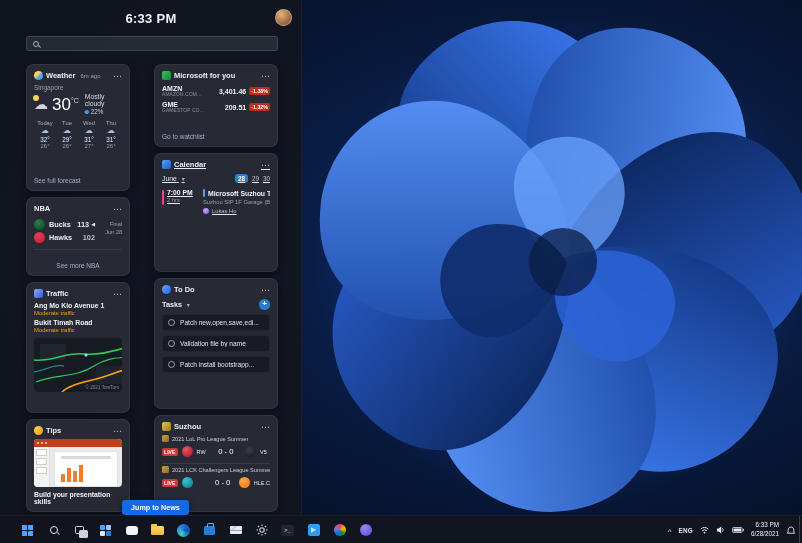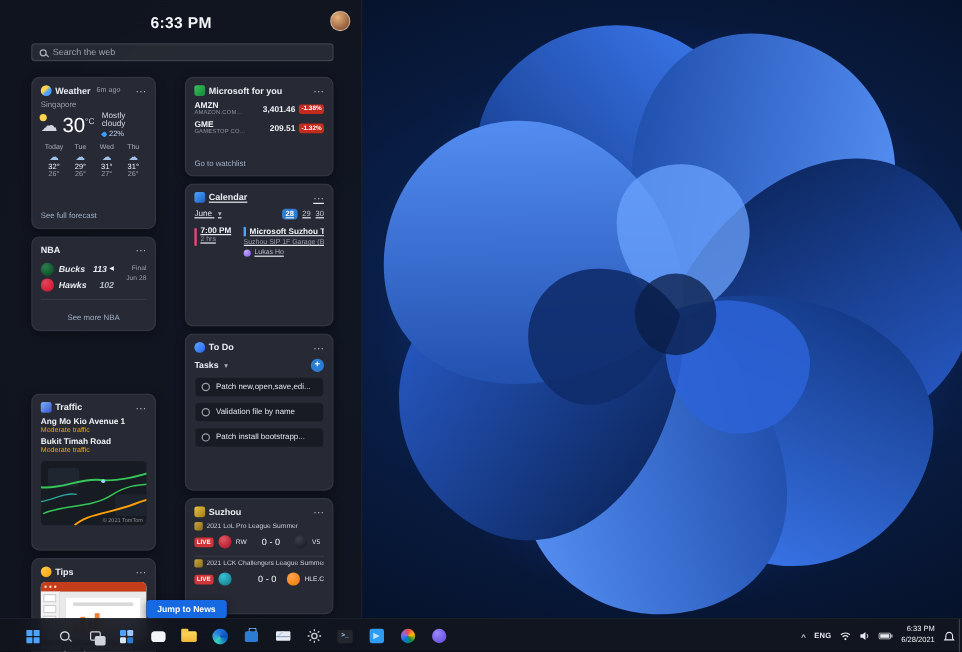--- a/index.html
+++ b/index.html
@@ -70,21 +70,21 @@
   .stk-row{display:flex;align-items:center;margin:2px 0;}
   .sym{font-size:7px;font-weight:700;color:#f0f2f6;}
   .nm{font-size:4.8px;color:#8d95a0;letter-spacing:.2px;}
   .stk-val{margin-left:auto;display:flex;align-items:center;gap:3px;}
   .price{font-size:7px;font-weight:600;color:#eef1f5;}
   .chg{font-size:5.3px;font-weight:700;color:#fff;background:#c42b1c;border-radius:2px;padding:1px 2px;}
 
   
   .nba{height:79px;}
   .nba-body{position:relative;padding-right:27px;}
-  .nba-row{display:flex;align-items:center;gap:4px;margin:2.5px 0;font-style:italic;}
+  .nba-row{display:flex;align-items:center;gap:4px;margin:2.5px 0;}
   .logo{width:11px;height:11px;border-radius:50%;flex:none;}
   .logo-bucks{background:radial-gradient(circle at 35% 30%,#2e7d4f,#00471b);}
   .logo-hawks{background:radial-gradient(circle at 35% 30%,#e14658,#c8102e);}
   .team{font-size:7.3px;font-weight:600;}
   .nba-score{margin-left:auto;font-size:7.3px;font-weight:700;display:flex;align-items:center;gap:2px;}
   .win-arrow{font-size:5px;color:#eef1f5;}
   .nba-status{position:absolute;right:0;top:5px;text-align:right;font-size:5.6px;color:#98a0ab;line-height:1.35;}
   .nba-div{height:1px;background:rgba(255,255,255,0.08);margin:3px 0 2px;}
 
   
@@ -115,21 +115,21 @@
   .todo-list-name{font-size:7.3px;font-weight:700;}
   .todo-chev{font-size:6px;color:#aab2bd;margin-left:3px;}
   .todo-add{margin-left:auto;width:11px;height:11px;border-radius:50%;background:#2b7cd3;color:#fff;
     font-size:8px;line-height:10px;text-align:center;font-weight:600;}
   .task{display:flex;align-items:center;gap:5px;background:rgba(22,25,33,0.85);
     border:1px solid rgba(255,255,255,0.05);border-radius:4px;padding:4px 5px;margin-bottom:4px;}
   .task-circle{width:7px;height:7px;border:1px solid #9aa0a8;border-radius:50%;flex:none;}
   .task-txt{font-size:6.6px;color:#dfe3ea;white-space:nowrap;overflow:hidden;}
 
   
-  .traffic{height:131px;margin-top:46px;}
+  .traffic{height:131px;}
   .wic-traffic{background:linear-gradient(135deg,#7fb0ff,#3556c9);}
   .route{margin:1px 0 2px;}
   .road{font-size:6.9px;font-weight:700;color:#f0f2f6;}
   .rstatus{font-size:5.9px;color:#f0a30a;margin-top:1px;}
   .map-wrap{position:relative;margin-top:3px;border-radius:4px;overflow:hidden;height:54px;}
   .map-attr{position:absolute;right:3px;bottom:2px;font-size:4.6px;color:#8a8f98;}
 
   
   .tips{height:93px;}
   .wic-tips{background:linear-gradient(135deg,#ffd34d,#f59e0b);border-radius:50%;}
@@ -250,21 +250,20 @@
       </g>
     </g>
   </svg>
 
   <div class="widgets-panel">
     <div class="panel-time">6:33 PM</div>
     <div class="avatar"></div>
 
     <div class="searchbar">
       <span class="search-glyph"></span>
-      <input type="text" placeholder="Search the web" style="">
     </div>
 
     <div class="col col-left">
 
       <div class="card weather">
         <div class="card-head">
           <span class="wic wic-weather"></span>
           <span class="card-title">Weather</span>
           <span class="head-sub">6m ago</span>
           <span class="more">⋯</span>

